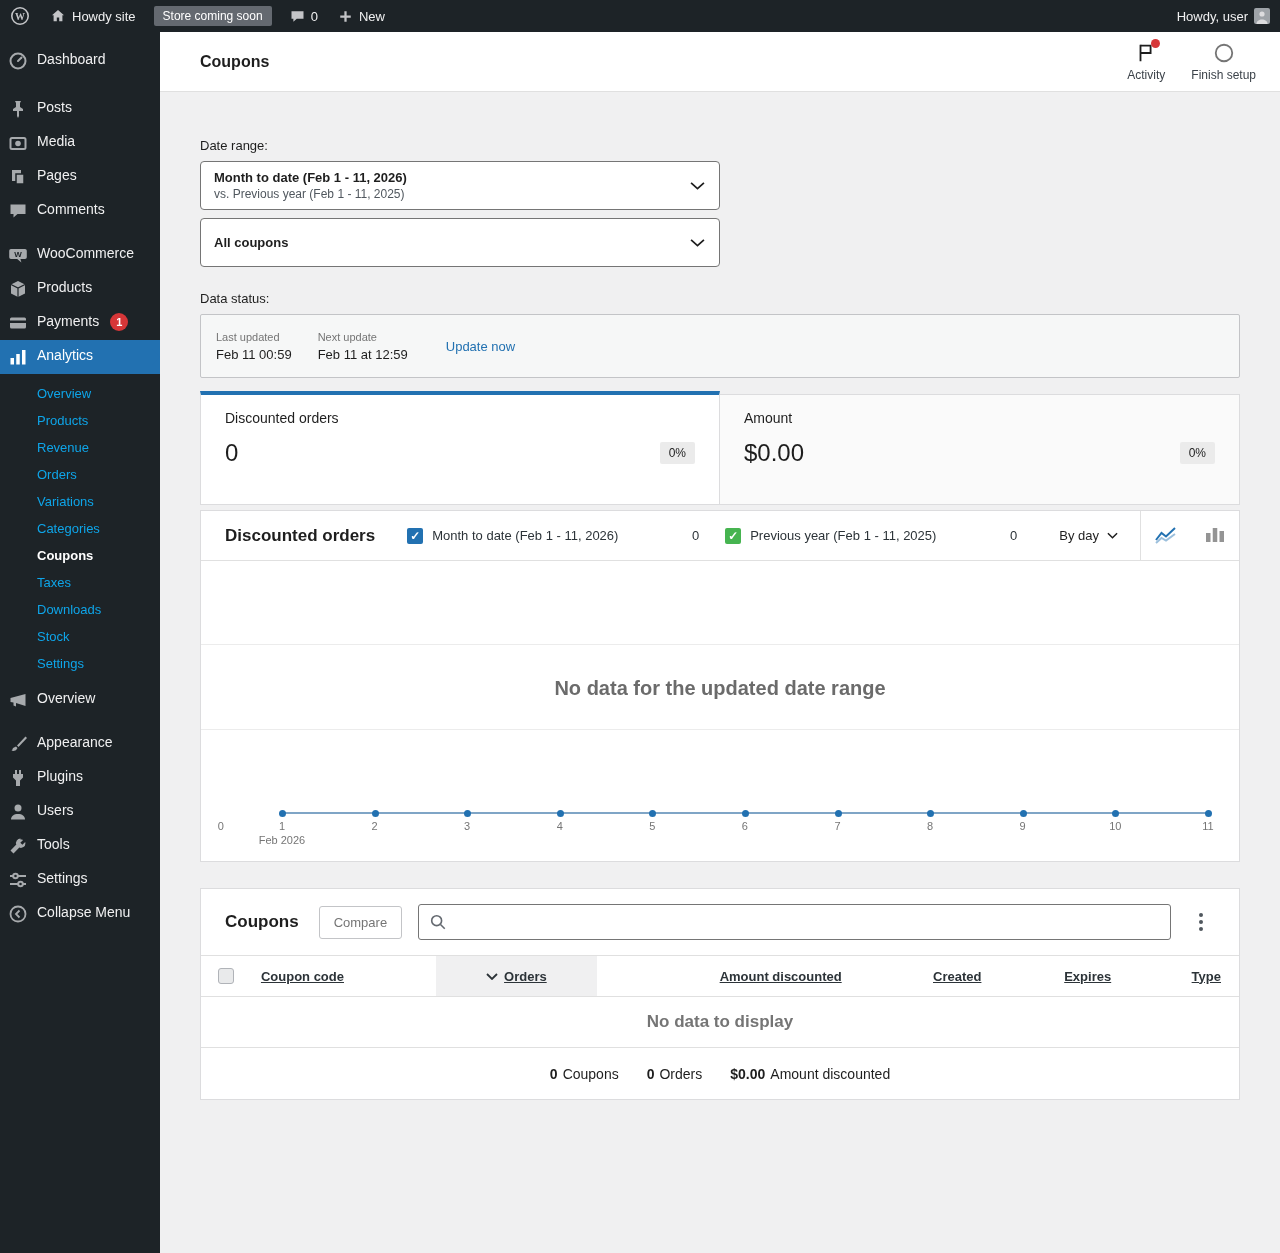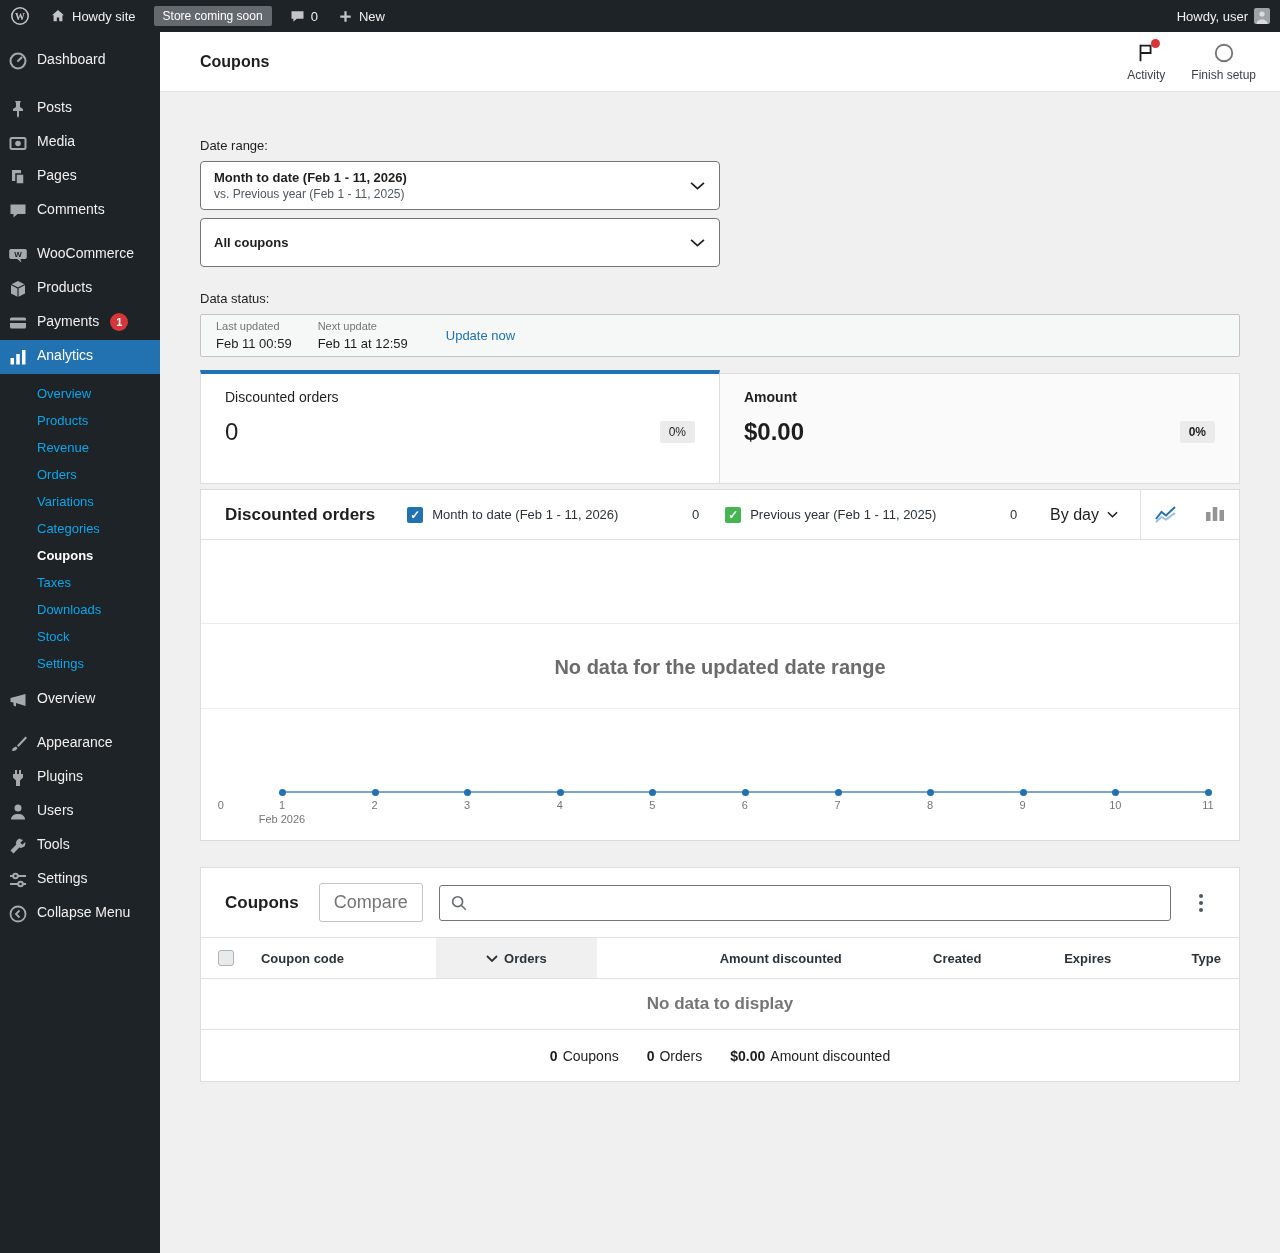--- a/index.html
+++ b/index.html
@@ -39,66 +39,66 @@
 
   .content { padding:46px 40px 0; }
   .filter-label { font-size:13px; color:#1e1e1e; }
   .select-box { margin-top:8px; width:520px; background:#fff; border:1px solid #757575; border-radius:4px; position:relative; padding:8px 44px 8px 13px; cursor:pointer; }
   .select-box.single { height:49px; display:flex; align-items:center; }
   .sel-primary { font-size:13px; font-weight:bold; color:#1e1e1e; }
   .sel-secondary { font-size:12px; color:#50575e; margin-top:2px; }
   .sel-chevron { position:absolute; right:14px; top:50%; transform:translateY(-50%); display:flex; }
   .mt24 { margin-top:24px; }
 
-  .status-box { margin-top:8px; width:100%; border:1px solid #c3c4c7; background:#f6f7f7; border-radius:2px; padding:9px 15px; display:flex; align-items:center; gap:26px; height:43px; }
+  .status-box { margin-top:8px; width:100%; border:1px solid #c3c4c7; background:#f6f7f7; border-radius:2px; padding:9px 15px; display:flex; align-items:center; gap:26px; height:64px; }
   .status-col { display:flex; flex-direction:column; gap:4px; }
   .status-label { font-size:11px; color:#757575; }
   .status-value { font-size:13px; color:#1e1e1e; }
   .update-link { font-size:13px; color:#2271b1; cursor:pointer; margin-left:12px; }
 
   
   .summary-row { margin-top:13px; display:flex; align-items:flex-start; }
   .summary-card { width:50%; padding:15px 24px; cursor:pointer; }
   .summary-card.selected { background:#fff; border:1px solid #dcdcde; border-top:4px solid #2271b1; height:114px; }
-  .summary-card.plain { background:#fafafa; border:1px solid #dcdcde; border-left:none; height:111px; margin-top:3px;font-weight:bold; }
+  .summary-card.plain { background:#fafafa; border:1px solid #dcdcde; border-left:none; height:111px; margin-top:3px; }
   .sc-label { font-size:14px; color:#1e1e1e; }
   .sc-row { margin-top:13px; display:flex; align-items:center; justify-content:space-between; }
   .sc-value { font-size:24px; color:#1e1e1e; }
   .sc-delta { background:#ebebeb; border-radius:2px; font-size:12px; color:#1e1e1e; padding:4px 9px; }
 
   
   .chart-card { margin-top:5px; background:#fff; border:1px solid #dcdcde; height:352px; }
   .chart-header { height:50px; border-bottom:1px solid #e0e0e0; display:flex; align-items:center; padding-left:24px; }
   .chart-title { font-size:17px; font-weight:bold; margin-right:32px; white-space:nowrap; }
   .legend { display:flex; gap:26px; }
   .legend-item { width:292px; display:flex; align-items:center; gap:9px; cursor:pointer; }
   .cb { width:16px; height:16px; border-radius:2px; color:#fff; font-size:12px; font-weight:bold; display:flex; align-items:center; justify-content:center; line-height:1; flex:none; }
   .leg-label { font-size:13px; color:#2c3338; white-space:nowrap; }
   .leg-value { margin-left:auto; font-size:13px; color:#2c3338; }
-  .interval { margin-left:auto; display:flex; align-items:center; gap:8px; font-size:16px; color:#1e1e1e; padding:0 22px; cursor:pointer; }
+  .interval { margin-left:auto; display:flex; align-items:center; gap:8px; font-size:13px; color:#1e1e1e; padding:0 22px; cursor:pointer; }
   .vdivider { width:1px; background:#e0e0e0; align-self:stretch; }
   .chart-type-btn { width:49px; align-self:stretch; display:flex; align-items:center; justify-content:center; cursor:pointer; }
   .chart-body { position:relative; height:300px; }
   .gridline { position:absolute; left:0; right:0; height:1px; background:#ececec; }
   .chart-empty { position:absolute; left:0; right:0; top:127px; transform:translateY(-50%); text-align:center; font-size:20px; font-weight:bold; color:#6b6b6b; }
   .axis-line { position:absolute; top:251px; left:7.8%; width:89.2%; height:2px; background:#7fa5c6; }
   .axis-dot { position:absolute; top:249px; width:7px; height:7px; margin-left:-3px; border-radius:50%; background:#2271b1; }
   .axis-label { position:absolute; top:259px; transform:translateX(-50%); font-size:11px; color:#757575; }
   .axis-sublabel { position:absolute; top:273px; transform:translateX(-50%); font-size:11px; color:#757575; white-space:nowrap; }
 
   
   .table-card { margin-top:26px; background:#fff; border:1px solid #dcdcde; }
   .table-header { display:flex; align-items:center; gap:16px; padding:15px 24px; }
   .table-title { font-size:17px; font-weight:bold; margin-right:4px; }
-  .compare-btn { background:#fff; border:1px solid #c3c4c7; border-radius:3px; color:#757575; font-size:18px; padding:8px 14px; cursor:pointer; font-family:inherit; }
+  .compare-btn { background:#fff; border:1px solid #c3c4c7; border-radius:3px; color:#757575; font-size:13px; padding:8px 14px; cursor:pointer; font-family:inherit; }
   .search-box { flex:1; height:36px; border:1px solid #757575; border-radius:3px; display:flex; align-items:center; padding:0 10px; gap:6px; background:#fff; }
   .search-box input { border:none; outline:none; flex:1; font-size:13px; font-family:inherit; background:transparent; }
   .menu-dots { width:28px; height:36px; display:flex; align-items:center; justify-content:center; cursor:pointer; }
   .col-row { display:flex; align-items:stretch; height:42px; border-top:1px solid #e0e0e0; border-bottom:1px solid #e0e0e0; font-size:13px; font-weight:bold; color:#2c3338; }
-  .col { display:flex; align-items:center; padding:0 18px; }
+  .col { display:flex; align-items:center; padding:0 18px;text-decoration:underline; }
   .col-cb { width:42px; padding:0 0 0 17px; }
   .sel-all { width:16px; height:16px; background:#e9eaeb; border:1px solid #b0b3b8; border-radius:3px; cursor:pointer; }
   .col-coupon { width:193px; }
   .col-orders { width:162px; background:#f0f0f1; justify-content:center; gap:6px; cursor:pointer; }
   .col-amount { width:263px; justify-content:flex-end; }
   .col-created { width:140px; justify-content:flex-end; }
   .col-expires { width:130px; justify-content:flex-end; }
   .col-type { width:110px; justify-content:flex-end;text-align:center; }
   .empty-row { height:50px; display:flex; align-items:center; justify-content:center; font-size:17px; font-weight:bold; color:#757575; }
   .totals-row { border-top:1px solid #e0e0e0; height:52px; display:flex; align-items:center; justify-content:center; gap:28px; font-size:14px; }

